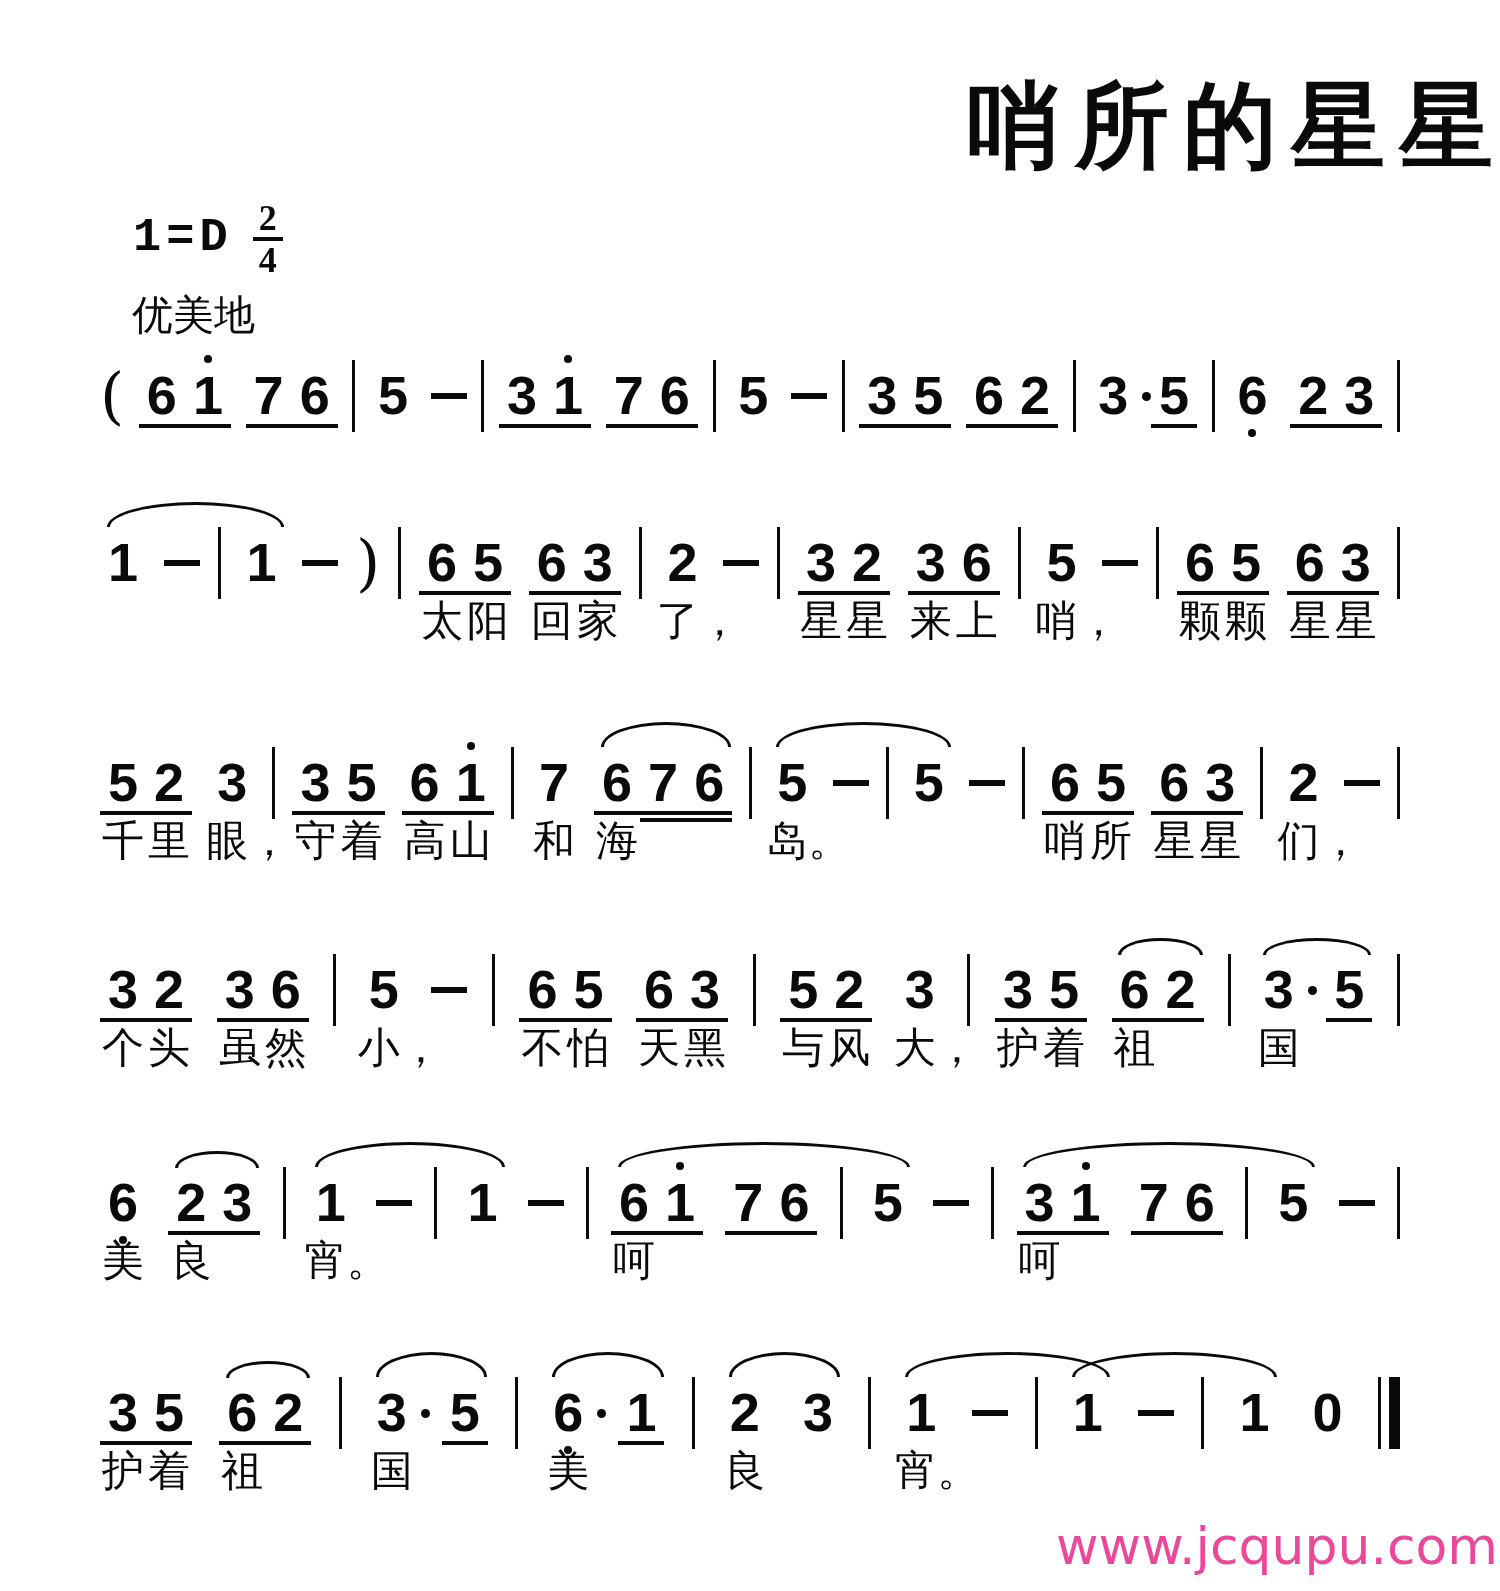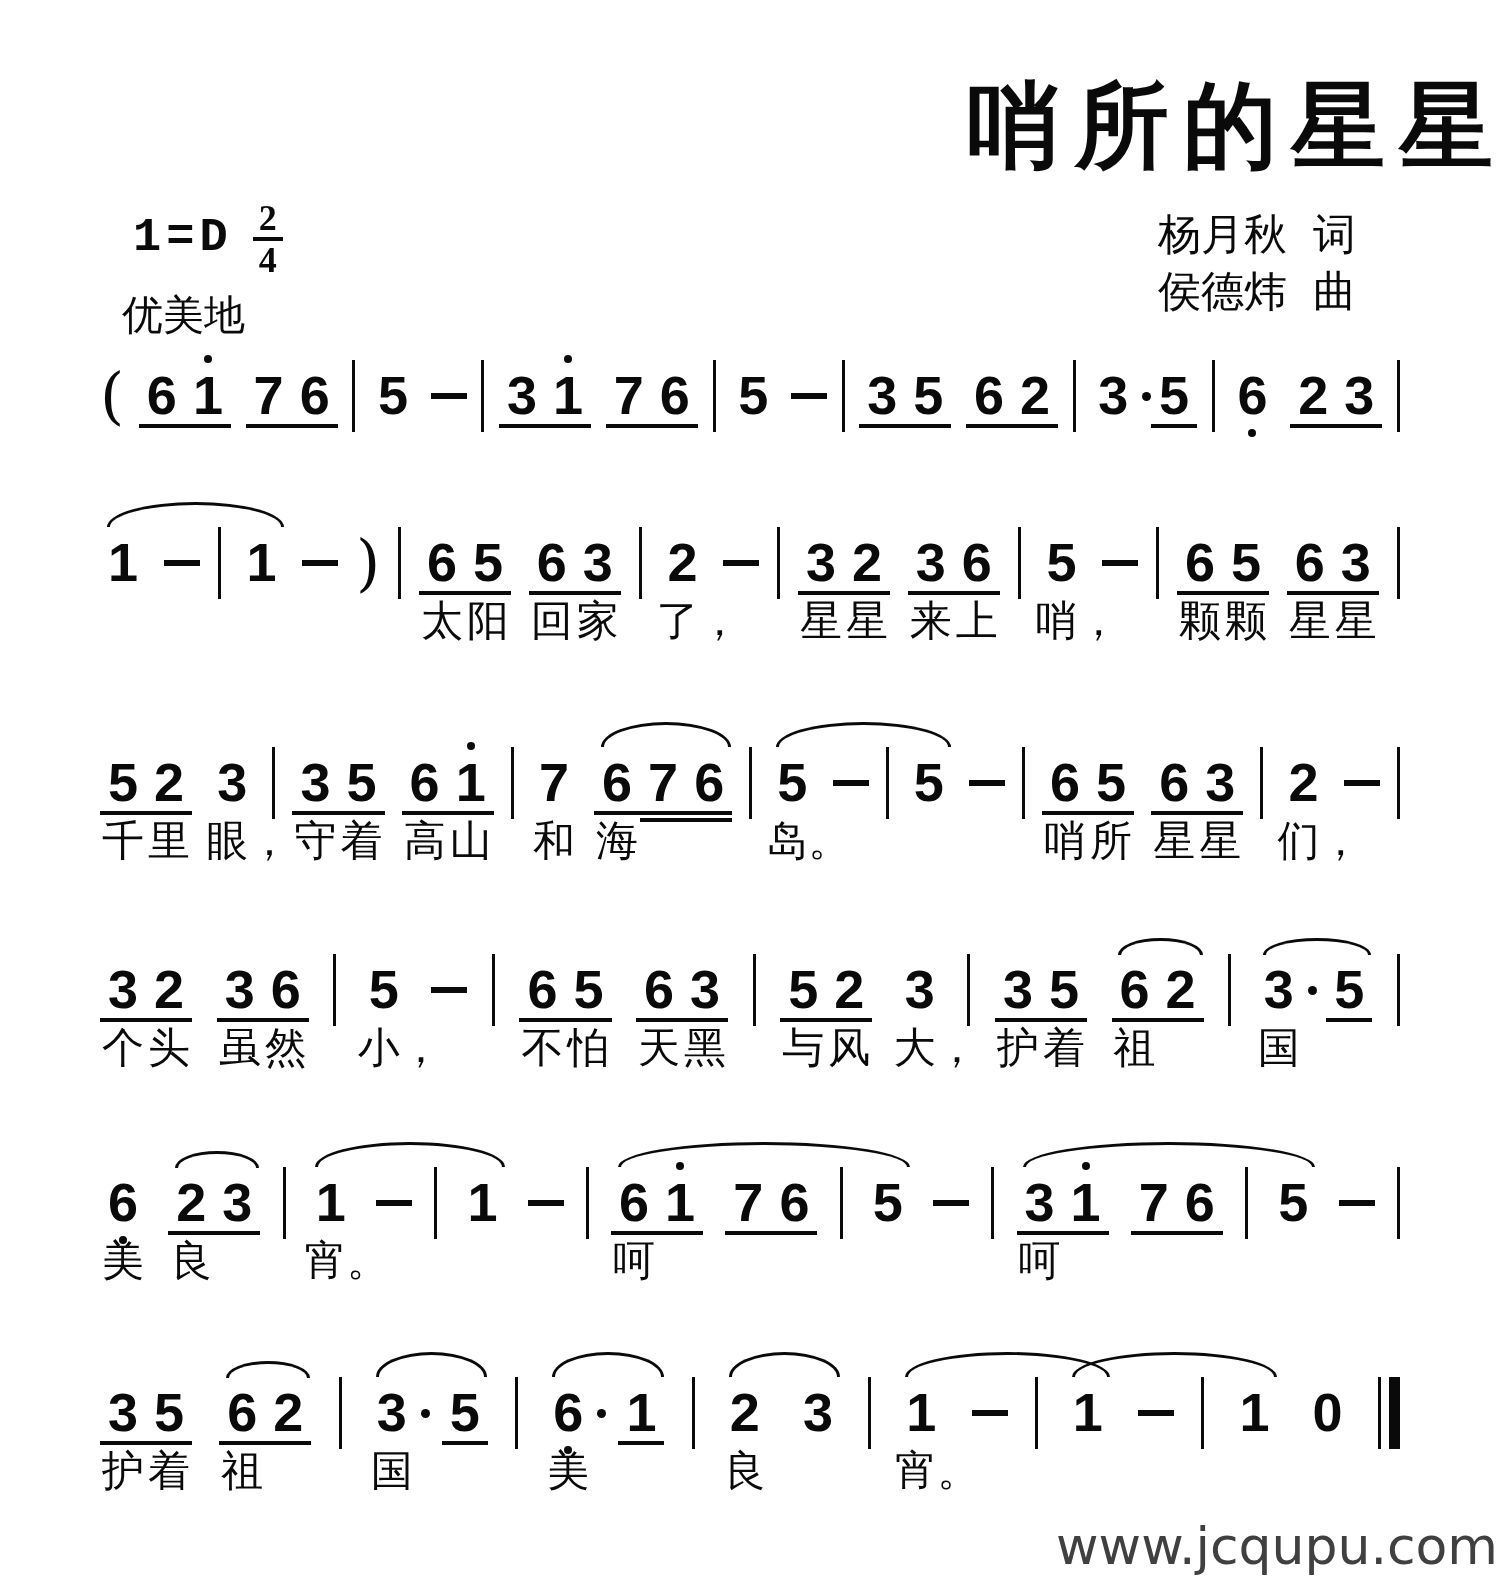--- a/index.html
+++ b/index.html
@@ -9,21 +9,21 @@
 
   .title{position:absolute;top:62px;left:0;width:100%;margin:7px;text-align:right;
          font-family:"DejaVu Serif","Liberation Serif",serif;
          font-size:94px;font-weight:900;letter-spacing:14px;line-height:1.2;}
 
   .keysig{position:absolute;left:133px;top:206px;white-space:nowrap;}
   .key{font-family:Liberation Mono, monospace;font-weight:700;font-size:47px;letter-spacing:5px;}
   .frac{display:inline-block;vertical-align:middle;margin-left:20px;transform:translateY(-6px);}
   .frac b{display:block;text-align:center;font-family:"Liberation Serif",serif;font-size:36px;line-height:36px;}
   .frac i{display:block;height:4px;background:#0a0a0a;margin:1px 0;width:30px;}
-  .tempo{position:absolute;left:122px;top:288px;font-size:41px;
+  .tempo{position:absolute;left:132px;top:288px;font-size:41px;
          font-family:"DejaVu Serif","Liberation Serif",serif;}
 
   .credits{position:absolute;left:1158px;top:206px;font-family:"DejaVu Serif","Liberation Serif",serif;
            font-size:43px;line-height:57px;white-space:nowrap;}
   .credit .role{margin-left:26px;}
 
   
   .line{position:absolute;left:100px;width:1300px;}
   .row{position:relative;display:flex;justify-content:space-between;align-items:flex-start;}
 
@@ -47,38 +47,34 @@
 
   .arc{position:absolute;height:22px;border:3px solid #0a0a0a;border-bottom:none;
        border-top-left-radius:50% 100%;border-top-right-radius:50% 100%;}
   .arc.small{height:14px;}
 
   .lyr{position:absolute;top:64px;left:50%;transform:translateX(-50%);white-space:nowrap;
        font-family:"DejaVu Serif","Liberation Serif",serif;font-weight:400;font-size:42px;line-height:44px;}
   .lyr.wide{transform:translateX(-31%);}
 
   .watermark{position:absolute;right:2px;top:1516px;font-family:"DejaVu Sans",sans-serif;
-             font-size:52px;color:#404040;letter-spacing:0px;}
+             font-size:52px;color:#ec4899;letter-spacing:0px;}
 </style>
 </head>
 <body>
 
 <div class="sheet">
   <h1 class="title">哨所的星星</h1>
 
   <div class="keysig">
     <span class="key">1=D</span><span class="frac"><b>2</b><i></i><b>4</b></span>
   </div>
 
   <div class="tempo">优美地</div>
 
-  <div class="credits">
-    <div class="credit"><span>杨月秋</span><span class="role">词</span></div>
-    <div class="credit"><span>侯德炜</span><span class="role">曲</span></div>
-  </div>
 
   <div id="score">
       <div class="line" style="top: 368px;">
         <div class="row">
           <span class="paren">(</span>
           <div class="grp">
             <span class="note">6<i class="u1"></i></span>
             <span class="note">1<i class="u1"></i><i class="od-hi"></i></span>
           </div>
           <div class="grp">

